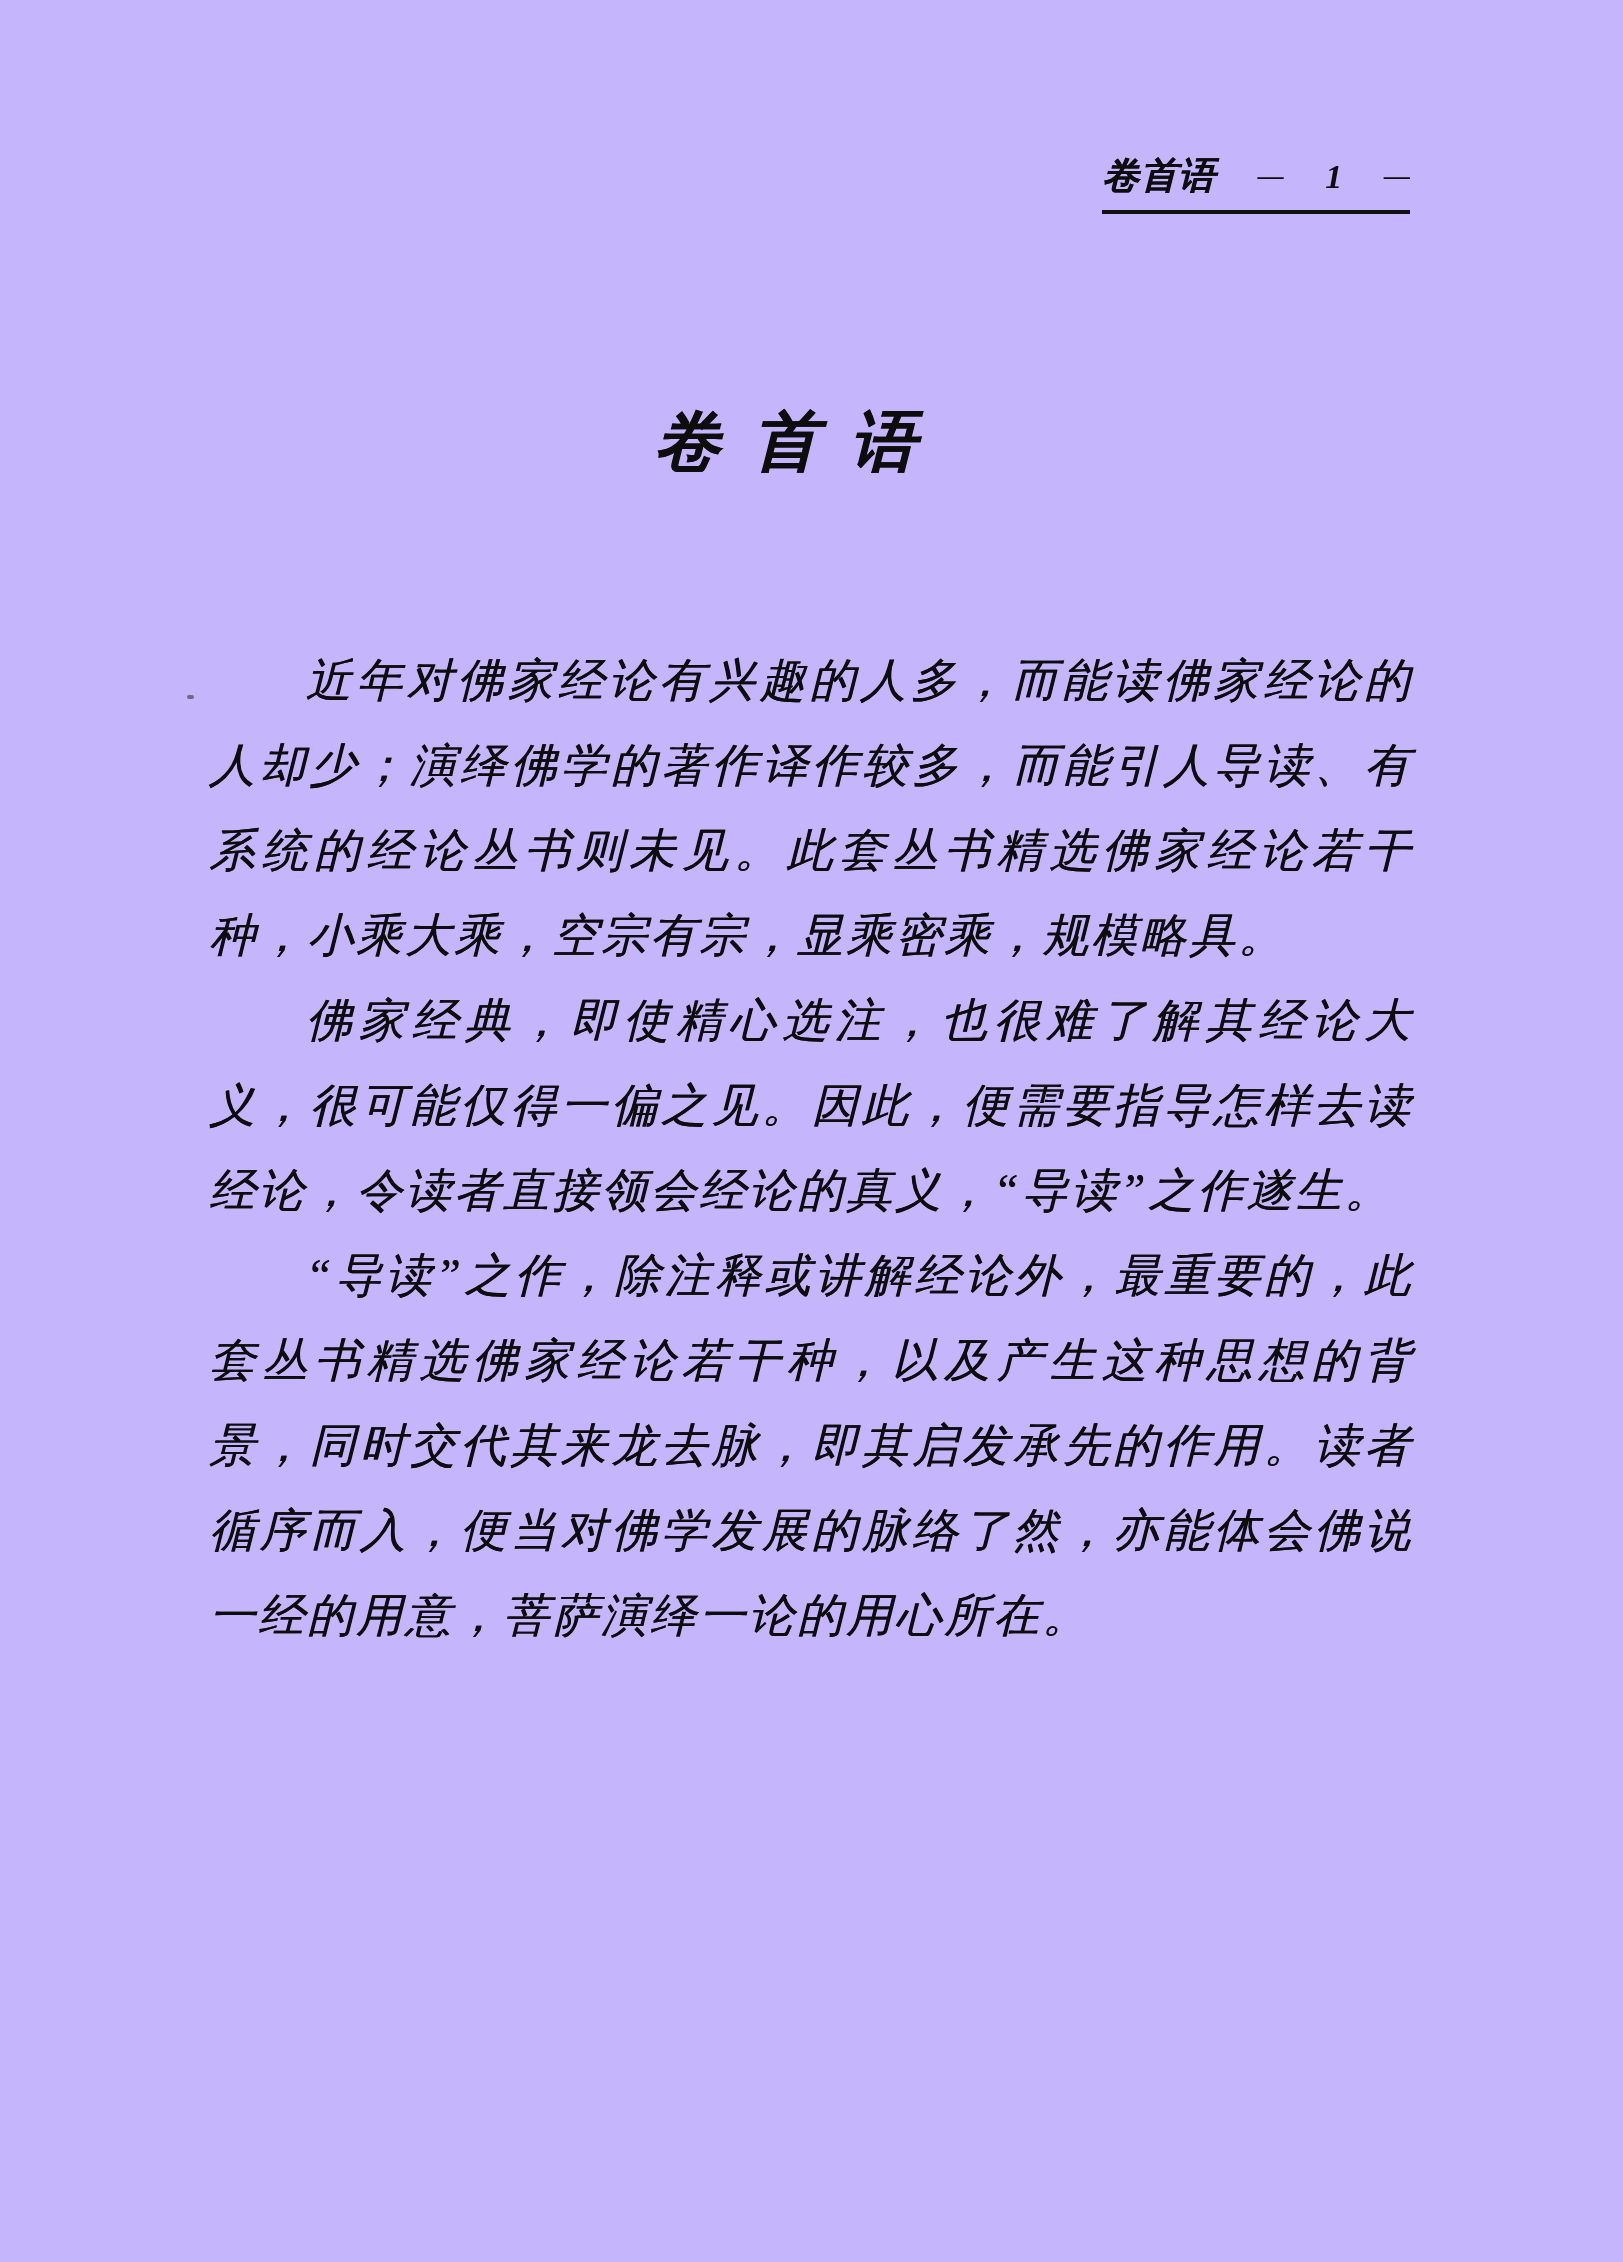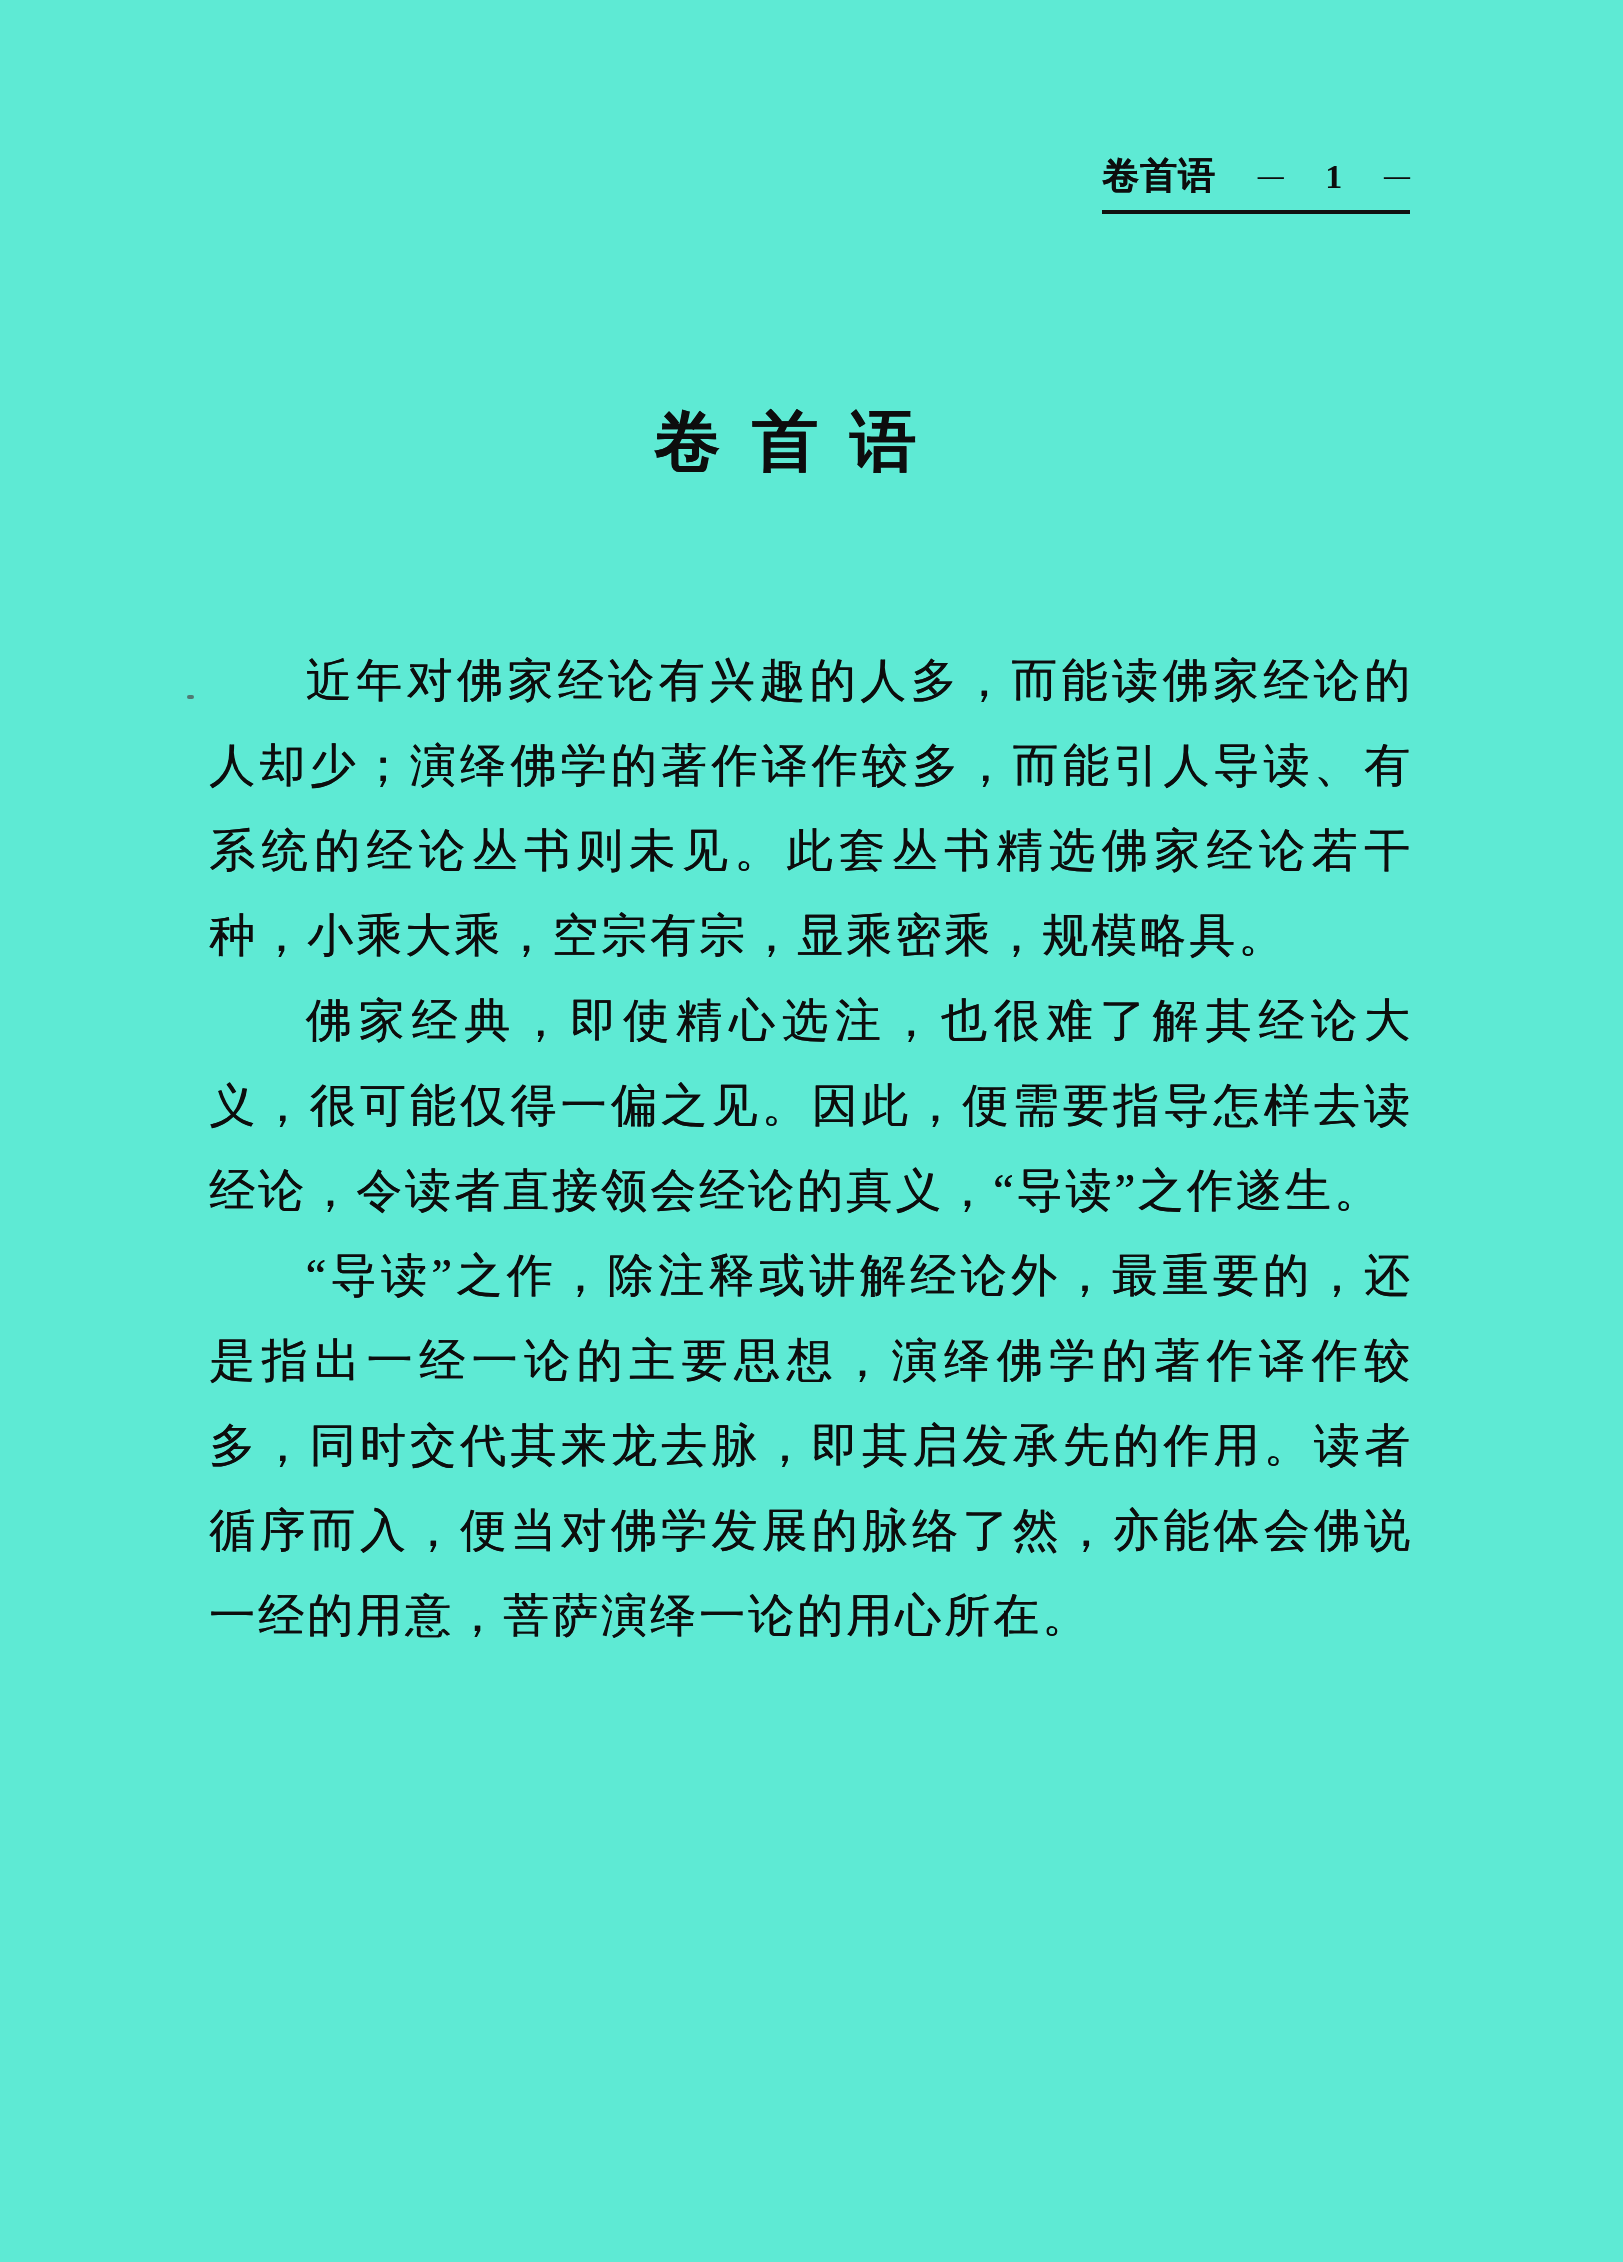--- a/index.html
+++ b/index.html
@@ -4,23 +4,24 @@
 <style>
   * { margin: 0; padding: 0; box-sizing: border-box; }
   html, body { background: #ffffff; }
   body {
     width: 1624px; height: 2263px;
     position: relative;
     font-family: "Liberation Serif", serif;
   }
   .page {
     position: absolute; inset: 0;
-    background: #5eead4;
+    background: #c4b5fd;
     color: #0d0d0d;
     overflow: hidden;
+    font-style: italic;
   }
   
   .running-header {
     position: absolute;
     top: 151px; left: 1102px; width: 308px;
     display: flex; justify-content: space-between; align-items: baseline;
     border-bottom: 4px solid #111111;
     padding-bottom: 9px;
   }
   .header-section {
@@ -88,17 +89,17 @@
     <span class="header-dash">—</span>
   </div>
 
   <h1 class="page-title">卷首语</h1>
 
   <div class="scan-speck"></div>
 
   <div class="body-text">
     <p>近年对佛家经论有兴趣的人多，而能读佛家经论的人却少；演绎佛学的著作译作较多，而能引人导读、有系统的经论丛书则未见。此套丛书精选佛家经论若干种，小乘大乘，空宗有宗，显乘密乘，规模略具。</p>
     <p>佛家经典，即使精心选注，也很难了解其经论大义，很可能仅得一偏之见。因此，便需要指导怎样去读经论，令读者直接领会经论的真义，“导读”之作遂生。</p>
-    <p>“导读”之作，除注释或讲解经论外，最重要的，还是指出一经一论的主要思想，演绎佛学的著作译作较多，同时交代其来龙去脉，即其启发承先的作用。读者循序而入，便当对佛学发展的脉络了然，亦能体会佛说一经的用意，菩萨演绎一论的用心所在。</p>
+    <p>“导读”之作，除注释或讲解经论外，最重要的，此套丛书精选佛家经论若干种，以及产生这种思想的背景，同时交代其来龙去脉，即其启发承先的作用。读者循序而入，便当对佛学发展的脉络了然，亦能体会佛说一经的用意，菩萨演绎一论的用心所在。</p>
   </div>
 
 </div>
 
 
 </body></html>

